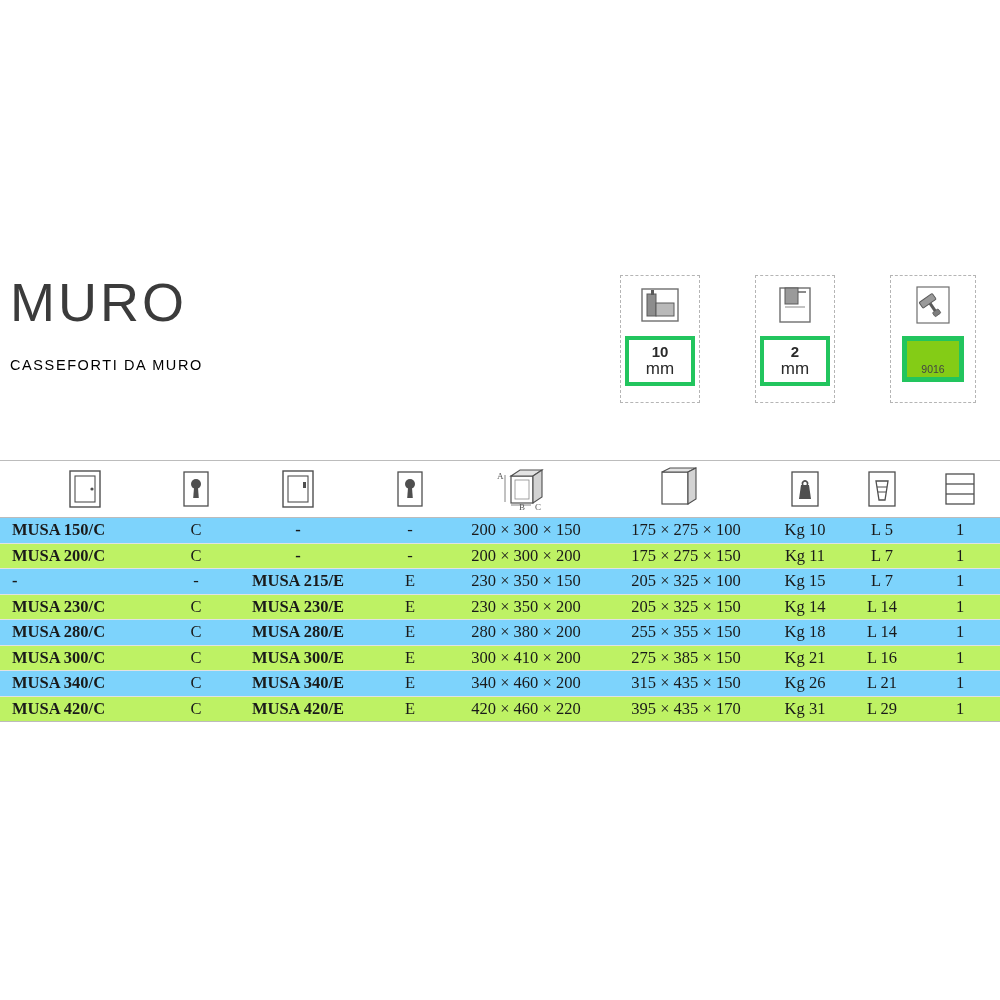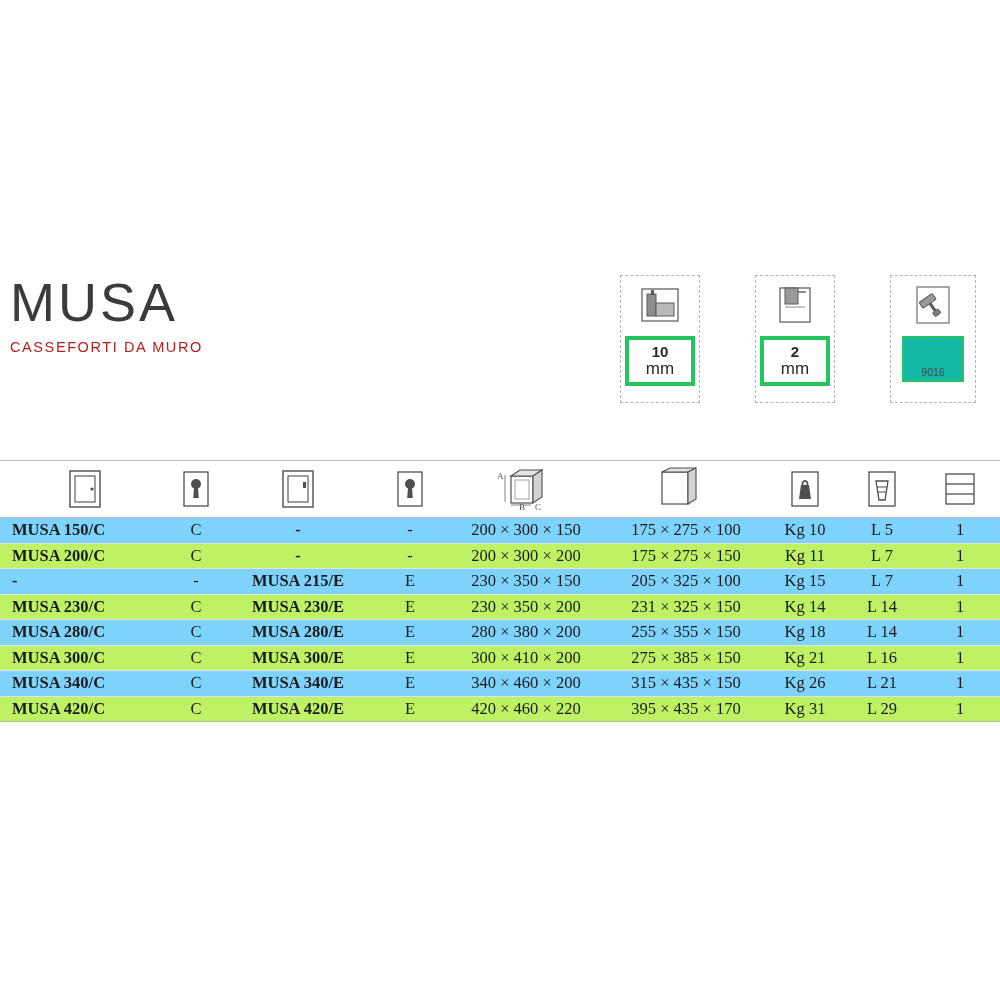--- a/index.html
+++ b/index.html
@@ -34,22 +34,22 @@
     font-size: 54px;
     font-weight: 300;
     letter-spacing: 3px;
     color: #3b3b3b;
     line-height: 1;
   }
   .brand-sub {
     font-family: "Liberation Sans", sans-serif;
     font-size: 14.5px;
     letter-spacing: 1.6px;
-    color: #b91c1c;
-    margin-top: 10px;
+    color: #000000;
+    margin-top: 28px;
   }
 
   
   .badges {
     position: absolute;
     left: 620px;
     top: 10px;
     display: flex;
     gap: 55px;
   }
@@ -87,22 +87,22 @@
     background: #fff;
   }
   .badge .value-box .unit {
     display: block;
     font-size: 17px;
     font-weight: 400;
   }
   .badge .color-chip {
     width: 62px;
     height: 46px;
-    border: 2px solid #22c55e;
-    background: #14b8a6;
+    border: 5px solid #22c55e;
+    background: #84cc16;
     display: flex;
     align-items: flex-end;
     justify-content: center;
     font-family: "Liberation Sans", sans-serif;
     font-size: 10.5px;
     color: #444;
     padding-bottom: 2px;
     box-sizing: border-box;
   }
 
@@ -163,21 +163,21 @@
   
   .icon-cell { display: flex; align-items: center; justify-content: center; }
   svg { display: block; }
 </style>
 </head>
 <body>
 
 <div class="header">
 
   <div class="brand">
-    <div class="brand-title">MUSA</div>
+    <div class="brand-title">MURO</div>
     <div class="brand-sub">CASSEFORTI DA MURO</div>
   </div>
 
   <div class="badges">
 
     <div class="badge">
       <span class="glyph">
         <svg width="44" height="44" viewBox="0 0 44 44">
           <rect x="4" y="6" width="36" height="32" fill="none" stroke="#6e6e6e" stroke-width="1.4"></rect>
           <rect x="9" y="11" width="9" height="22" fill="#8d8d8d" stroke="#5a5a5a" stroke-width="1"></rect>
@@ -388,21 +388,21 @@
       <td>L 7</td>
       <td>1</td>
     </tr>
 
     <tr class="row plain">
       <td class="model">MUSA 230/C</td>
       <td>C</td>
       <td class="center-model">MUSA 230/E</td>
       <td>E</td>
       <td>230 × 350 × 200</td>
-      <td>231 × 325 × 150</td>
+      <td>205 × 325 × 150</td>
       <td>Kg 14</td>
       <td>L 14</td>
       <td>1</td>
     </tr>
 
     <tr class="row alt">
       <td class="model">MUSA 280/C</td>
       <td>C</td>
       <td class="center-model">MUSA 280/E</td>
       <td>E</td>

